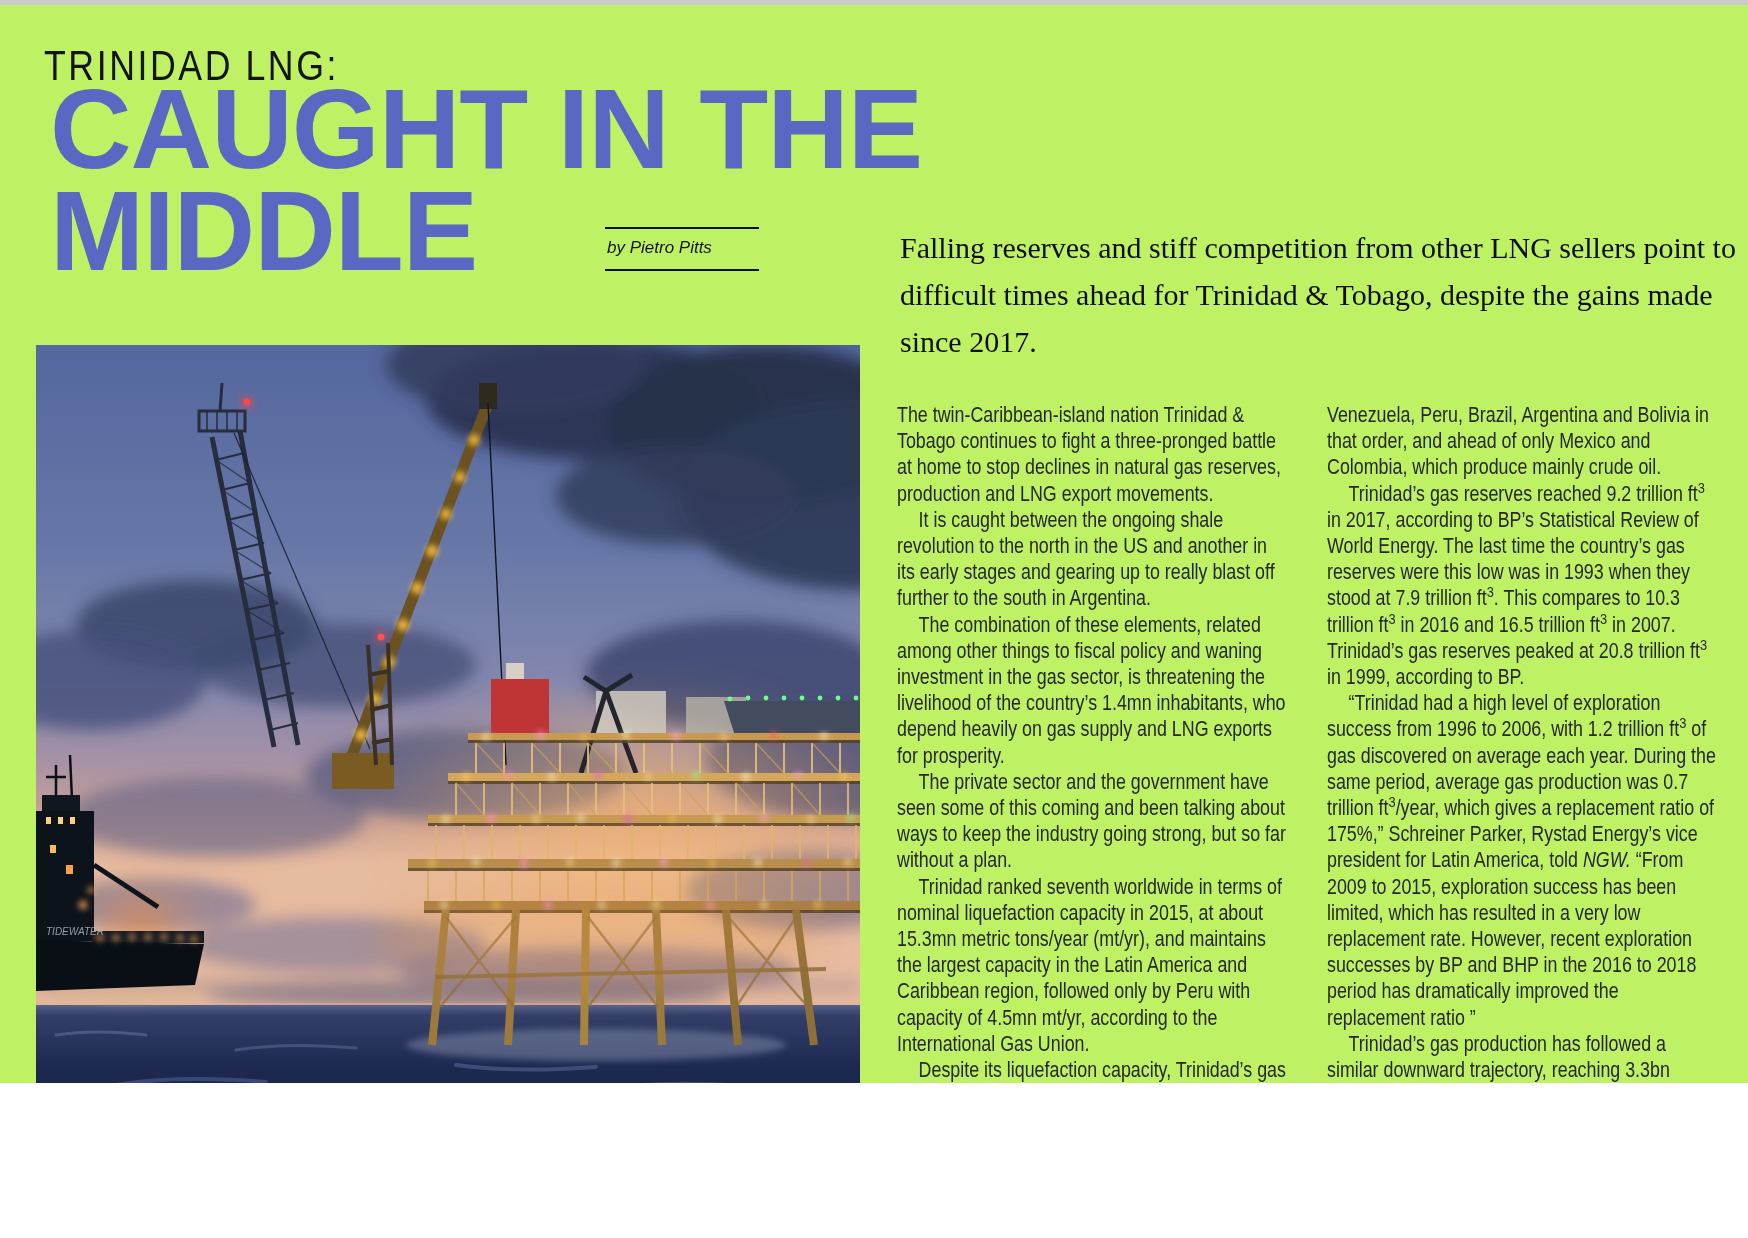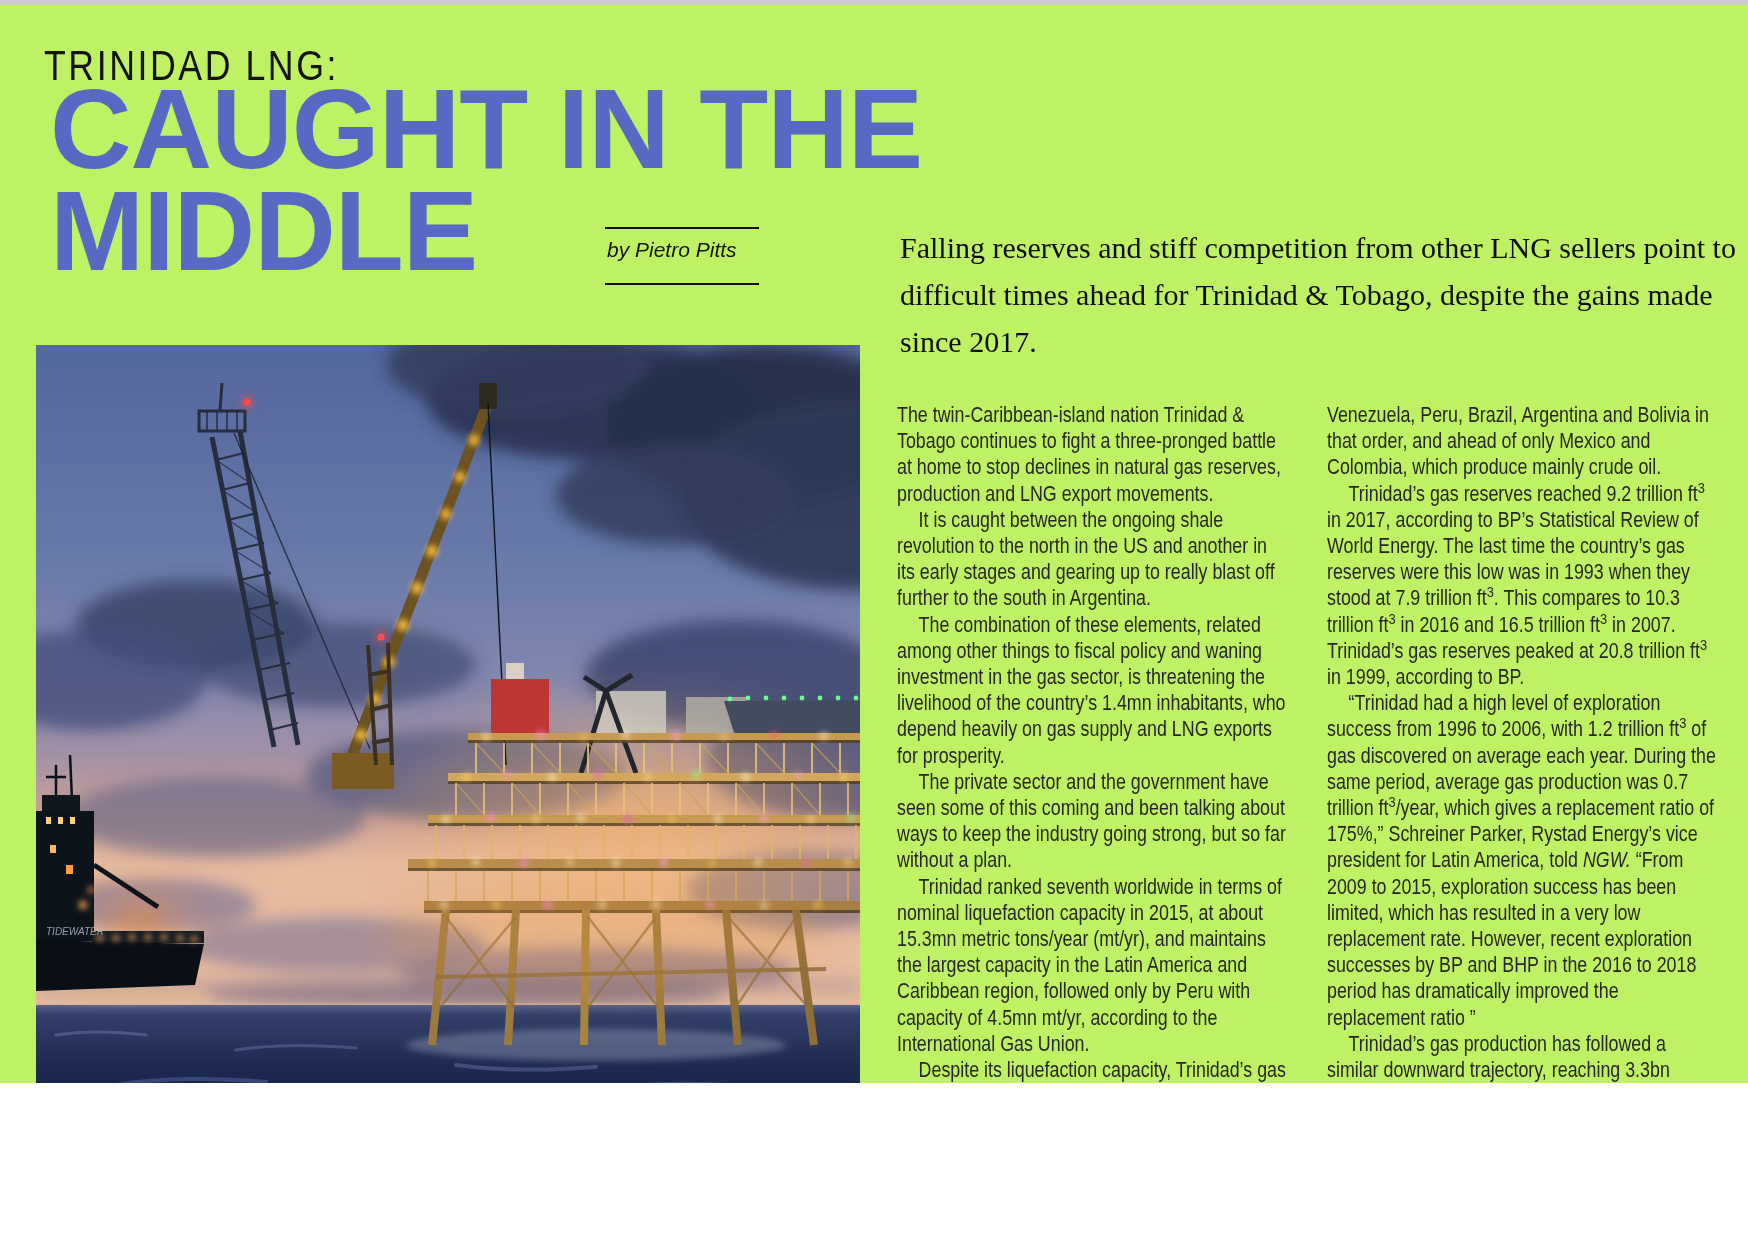--- a/index.html
+++ b/index.html
@@ -4,21 +4,21 @@
 <style>
   html,body{margin:0;padding:0;background:#fff;}
   #page{position:relative;width:1748px;height:1083px;background:#bef264;overflow:hidden;
         font-family:"Liberation Sans",sans-serif;}
   .topbar{position:absolute;left:0;top:0;width:1748px;height:5px;background:#cbcbcb;}
   .kicker{position:absolute;left:44px;top:42px;font-size:42px;font-weight:400;color:#141414;
           letter-spacing:3px;transform:scaleX(.85);transform-origin:0 0;white-space:nowrap;}
   .headline{position:absolute;left:50px;top:78px;width:1010px;font-size:113px;font-weight:700;
             line-height:102px;letter-spacing:-1px;color:#5a68c4;}
   .byline{position:absolute;left:605px;top:227px;width:150px;border-top:2px solid #0f0f0f;
-          border-bottom:2px solid #0f0f0f;padding:9px 2px 21px 2px;font-size:21px;font-style:italic;
+          border-bottom:2px solid #0f0f0f;padding:9px 2px 11px 2px;font-size:17px;font-style:italic;
           color:#141414;}
   .lede{position:absolute;left:900px;top:224px;width:850px;font-family:"Liberation Serif",serif;
         font-size:30px;line-height:47px;color:#0e0e0e;}
   .photo{position:absolute;left:36px;top:345px;width:824px;height:837px;}
   .col{position:absolute;top:402px;width:470px;transform:scale(.83,1);transform-origin:0 0;
        font-size:21.5px;line-height:26.2px;color:#272727;letter-spacing:0;}
   .col1{left:897px;}
   .col2{left:1327px;}
   .col p{margin:0;}
   .col p.indent{text-indent:26px;}

